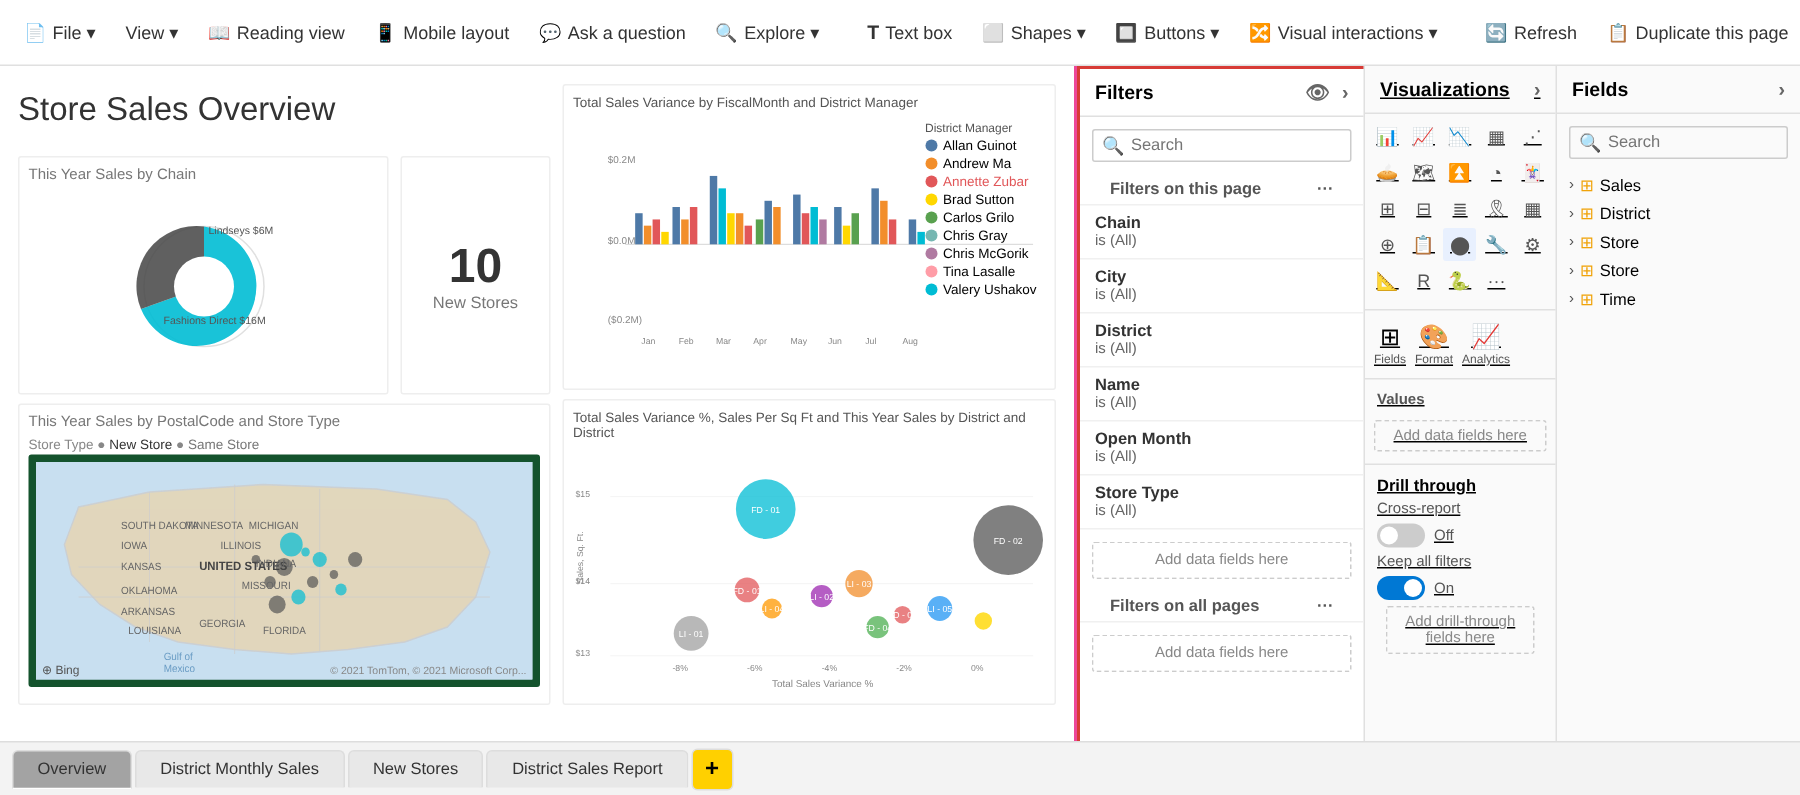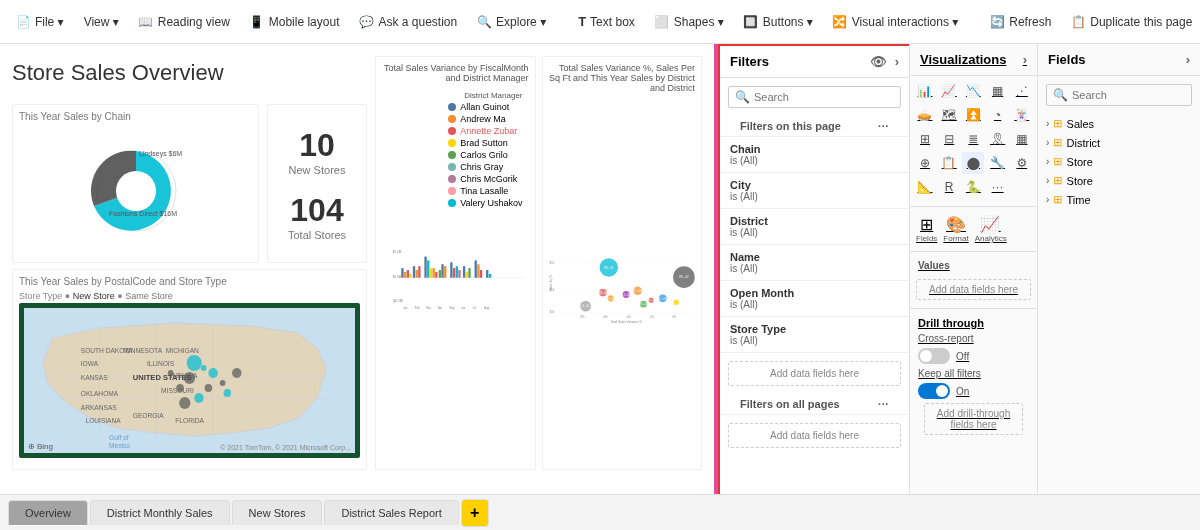--- a/index.html
+++ b/index.html
@@ -22,21 +22,21 @@
       display: flex; height: calc(530px - 44px - 36px);
     }
 
     
     .report-canvas {
       flex: 1; background: #fff; overflow: hidden; position: relative; padding: 12px;
     }
 
     
     .right-panels {
-      display: flex; border-left: 4px solid #ec4899; background: #fef9c3;
+      display: flex; border-left: 2px solid #ec4899; background: #fef9c3;
     }
 
     
     .filters-panel {
       width: 192px; background: #fff; border-left: 2px solid #d73b36; border-right: 1px solid #e0e0e0;
       display: flex; flex-direction: column;
     }
     .panel-header {
       display: flex; align-items: center; justify-content: space-between;
       padding: 8px 10px; border-bottom: 1px solid #e0e0e0; font-weight: 600; font-size: 13px;
@@ -229,24 +229,20 @@
                 <text x="28" y="80" font-size="7" fill="#555">Fashions Direct $16M</text>
                 <text x="58" y="20" font-size="7" fill="#555">Lindseys $6M</text>
               </svg>
             </div>
           </div>
 
           <div class="chart-area" style="width:100px; display:flex; flex-direction:column; justify-content:center; gap:16px; text-align:center;">
             <div class="kpi-box">
               <div class="kpi-number">10</div>
               <div class="kpi-label">New Stores</div>
-            </div>
-            <div class="kpi-box">
-              <div class="kpi-number">104</div>
-              <div class="kpi-label">Total Stores</div>
             </div>
           </div>
         </div>
 
         <div class="chart-area" style="flex:2; position:relative; min-height:160px;">
           <div class="section-label">This Year Sales by PostalCode and Store Type</div>
           <div style="font-size:9px; color:#888; margin-bottom:2px;">
             Store Type ● <span style="color:#333;">New Store</span> ● <span style="color:#777;">Same Store</span>
           </div>
           <div style="background: #c8dff0; border:5px solid #14532d; height:155px; position:relative; overflow:hidden; border-radius:2px;">
@@ -292,21 +288,21 @@
 
               <text x="90" y="132" font-size="7" fill="#6a9cc4">Gulf of</text>
               <text x="90" y="140" font-size="7" fill="#6a9cc4">Mexico</text>
             </svg>
             <div style="position:absolute; bottom:2px; left:4px; font-size:8px; color:#555;">⊕ <span>Bing</span></div>
             <div style="position:absolute; bottom:2px; right:4px; font-size:7px; color:#888;">© 2021 TomTom, © 2021 Microsoft Corp...</div>
           </div>
         </div>
       </div>
 
-      <div style="display:flex; flex-direction:row; gap:6px;text-align:right;">
+      <div style="display:flex; flex-direction:column; gap:6px;">
 
         <div class="chart-area" style="flex:1;">
           <div class="chart-title">Total Sales Variance by FiscalMonth and District Manager</div>
           <div style="position:relative; height:calc(100% - 14px);">
             <svg width="100%" height="100%" viewBox="0 0 380 170">
 
               <text x="28" y="20" font-size="8" fill="#888">$0.2M</text>
               <text x="28" y="85" font-size="8" fill="#888">$0.0M</text>
               <text x="28" y="148" font-size="8" fill="#888">($0.2M)</text>
 

